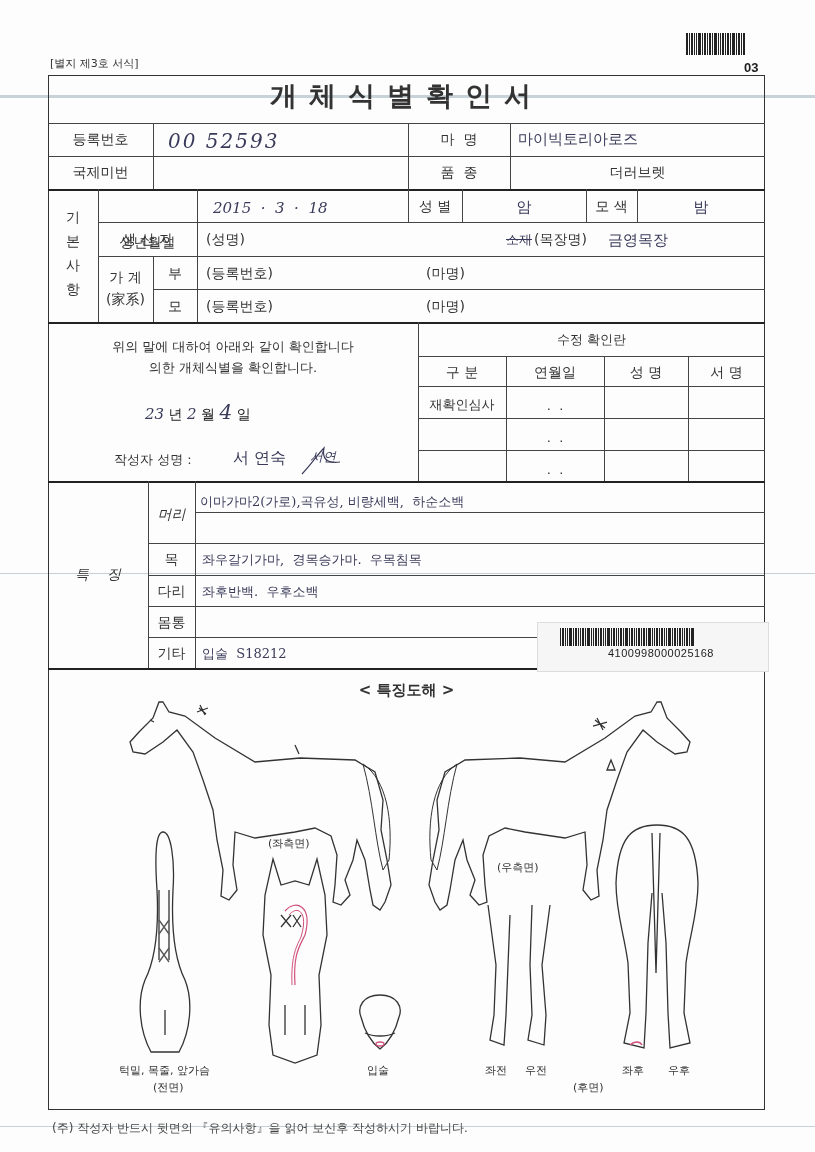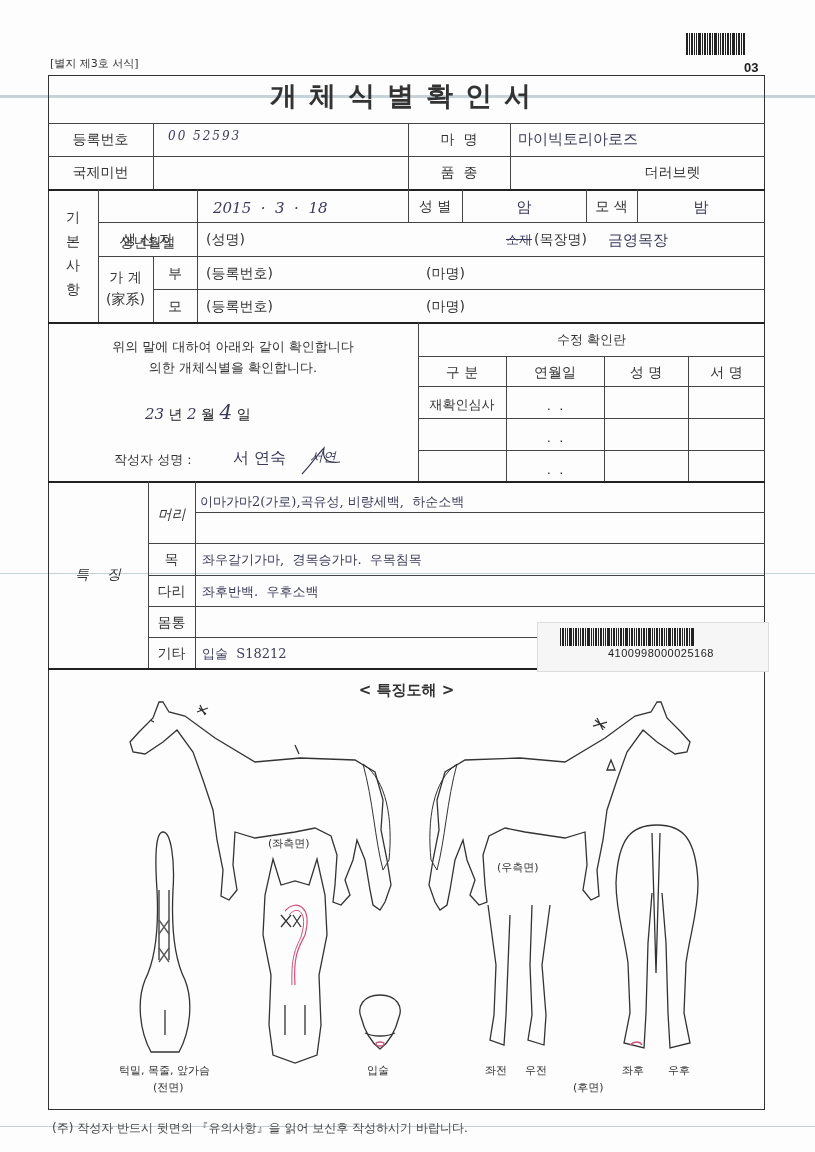--- a/index.html
+++ b/index.html
@@ -104,27 +104,27 @@
 
 <div class="vl" style="left:418px; top:322px; height:159px;"></div>
 <div class="vl" style="left:506px; top:356px; height:125px;"></div>
 <div class="vl" style="left:604px; top:356px; height:125px;"></div>
 <div class="vl" style="left:688px; top:356px; height:125px;"></div>
 
 <div class="vl" style="left:148px; top:481px; height:187px;"></div>
 <div class="vl" style="left:195px; top:481px; height:187px;"></div>
 
 <div class="lbl c" style="left:48px; top:131px; width:105px;">등록번호</div>
-<div class="hand" style="left:168px; top:129px; font-size:12px; letter-spacing:2px;">00 52593</div>
+<div class="hand" style="left:168px; top:129px; font-size:20px; letter-spacing:2px;">00 52593</div>
 <div class="lbl c" style="left:408px; top:131px; width:102px; white-space:pre;">마  명</div>
 <div class="hand" style="left:518px; top:130px; font-style:normal; font-size:15px;">마이빅토리아로즈</div>
 <div class="lbl c" style="left:48px; top:164px; width:105px;">국제미번</div>
 <div class="hand" style="left:168px; top:164px;"></div>
 <div class="lbl c" style="left:408px; top:164px; width:102px; white-space:pre;">품  종</div>
-<div class="lbl c" style="left:510px; top:164px; width:255px;margin-left:35px;">더러브렛</div>
+<div class="lbl c" style="left:510px; top:164px; width:255px;">더러브렛</div>
 
 <div class="stk" style="left:48px; top:205px; width:50px;">
   <div>기</div>
   <div>본</div>
   <div>사</div>
   <div>항</div>
 </div>
 <div class="lbl c" style="left:98px; top:198px; width:99px;margin-top:36px;">생년월일</div>
 <div class="hand" style="left:213px; top:199px; white-space:pre;">2015  ·  3  ·  18</div>
 <div class="lbl c" style="left:408px; top:198px; width:54px;">성 별</div>

